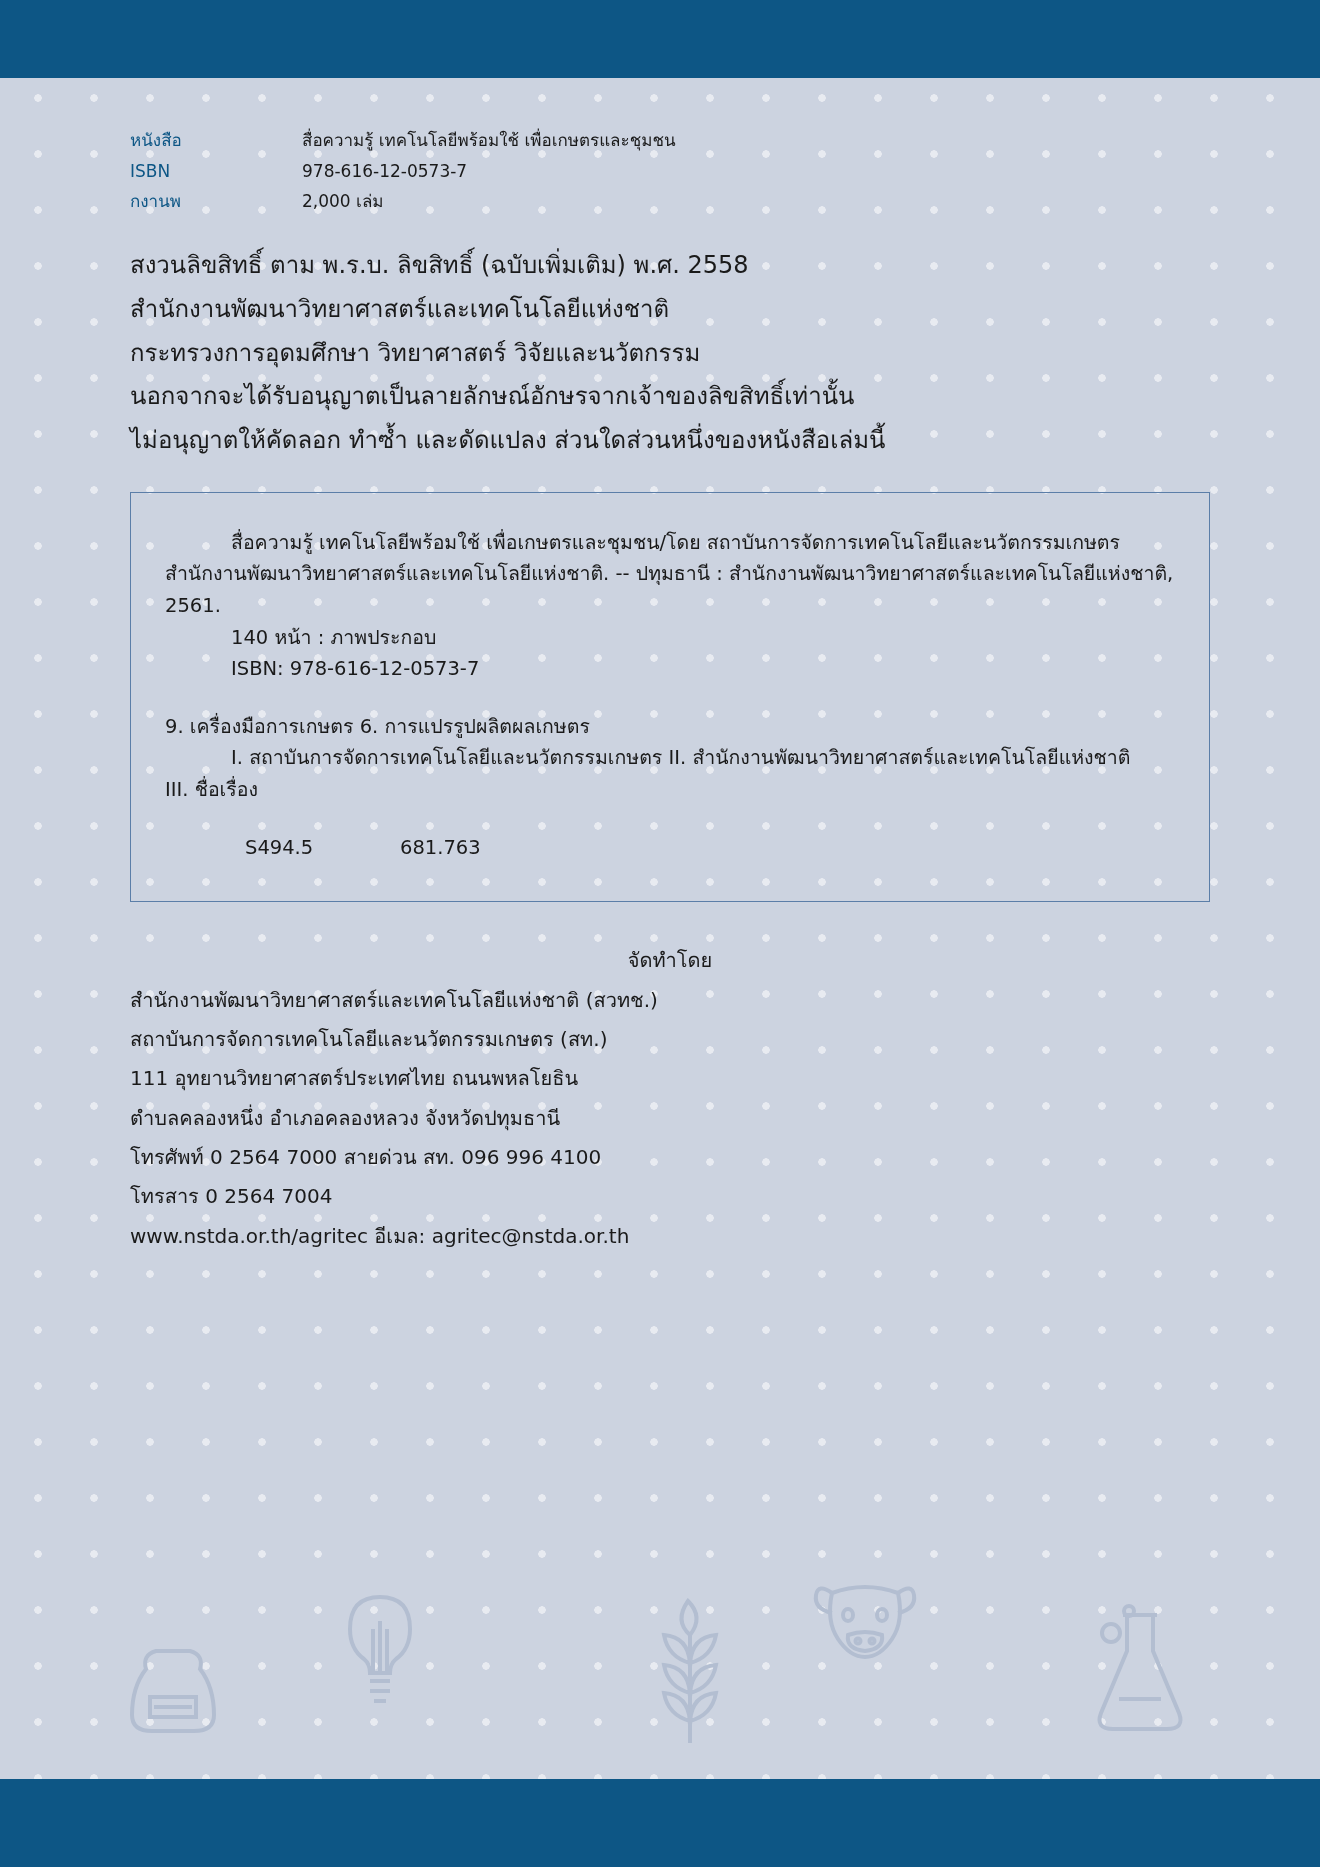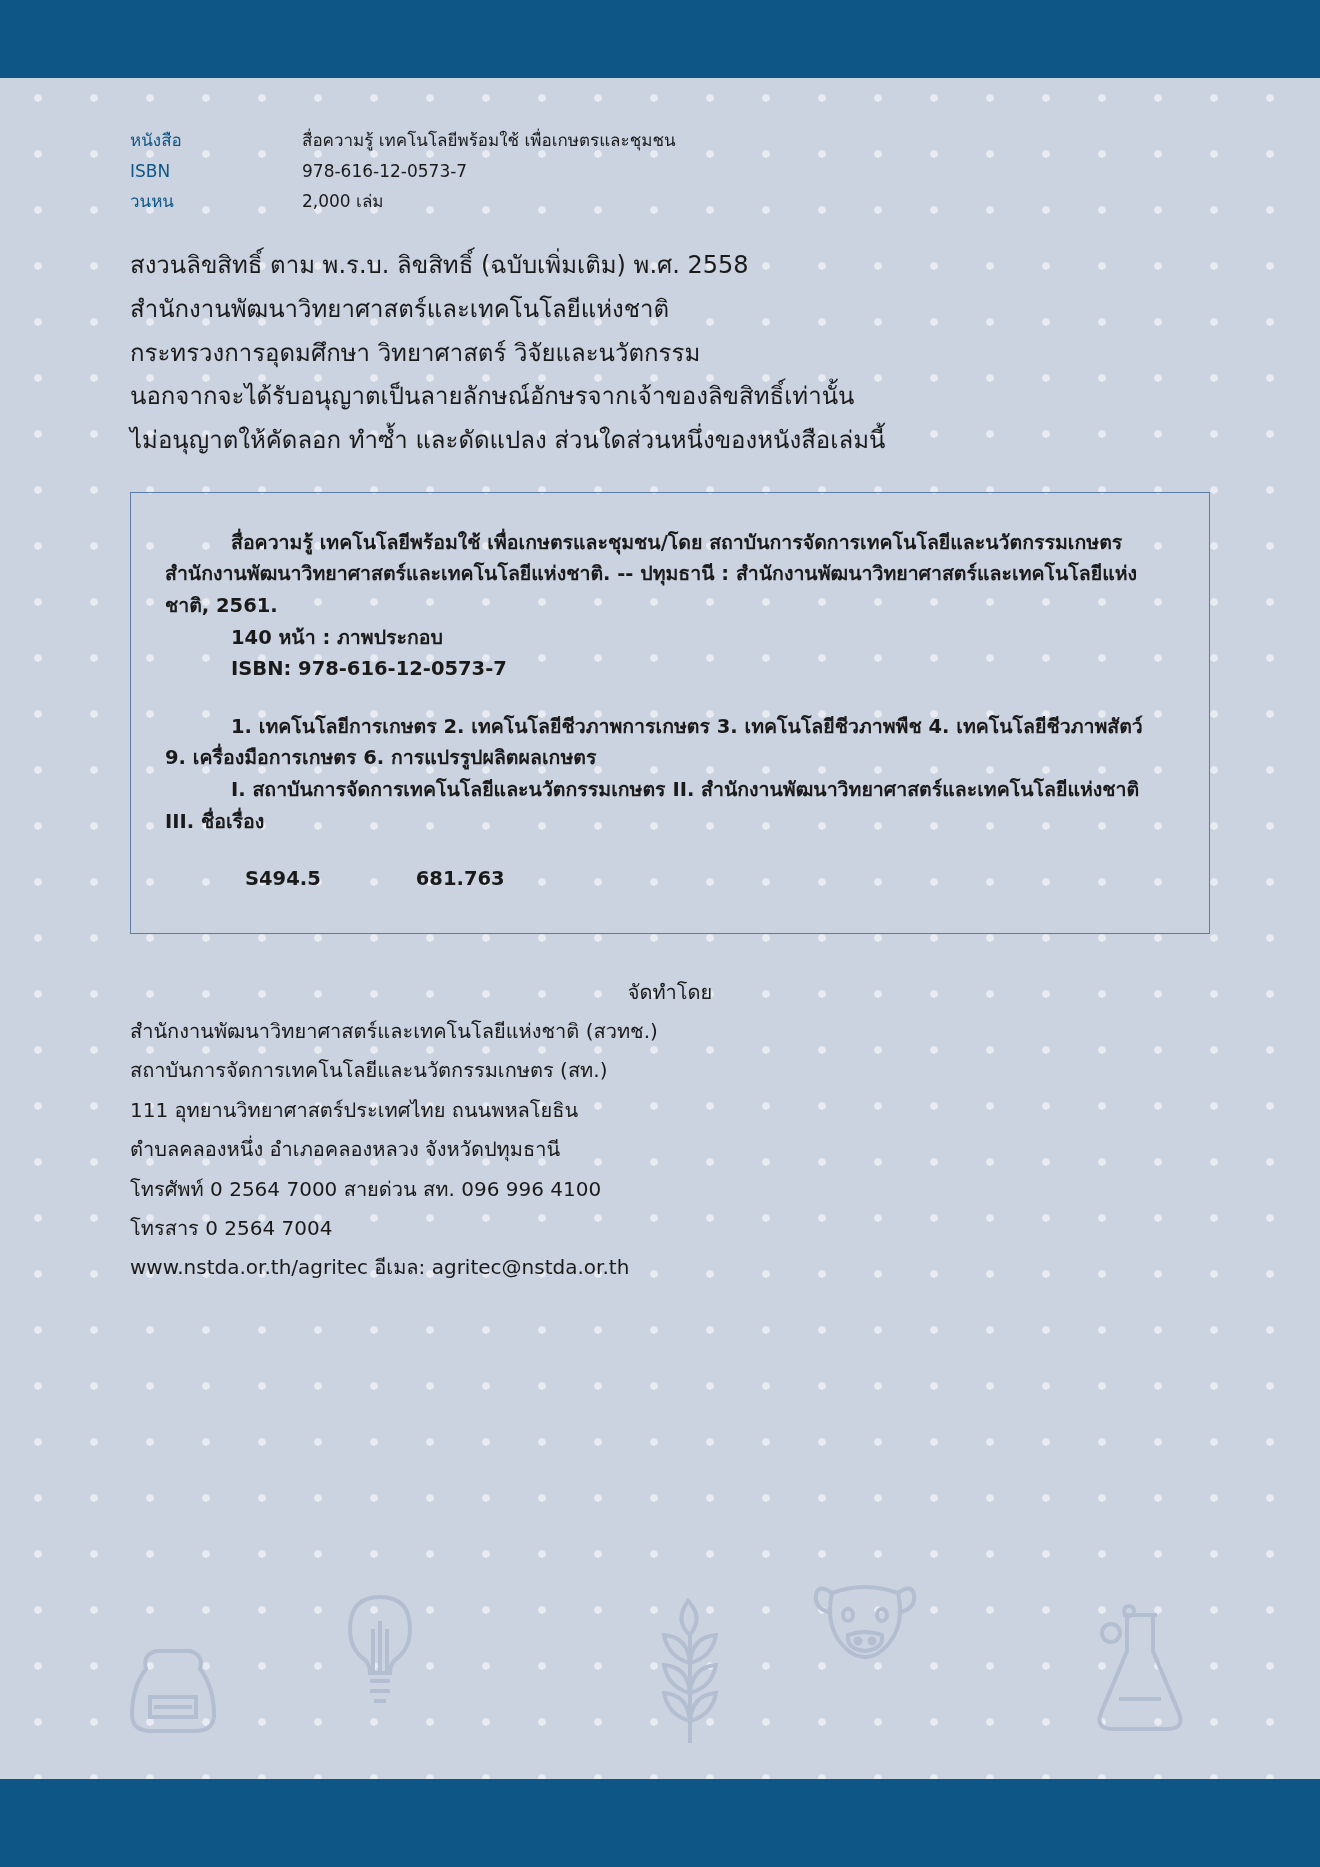--- a/index.html
+++ b/index.html
@@ -70,21 +70,20 @@
     line-height: 1.45;
     color: #1a1a1a;
   }
 
   
   .cip {
     border: 1px solid #5b7ea8;
     padding: 34px 34px 38px 34px;
     margin-bottom: 44px;
     background: transparent;
-    font-weight: bold;
   }
   .cip p {
     margin: 0;
     font-size: 19.5px;
     line-height: 1.62;
     color: #1a1a1a;
     text-align: left;
   }
   .cip p.indent {
     text-indent: 66px;
@@ -147,40 +146,39 @@
       <tbody>
           <tr>
         <td class="k">หนังสือ</td>
         <td class="v">สื่อความรู้ เทคโนโลยีพร้อมใช้ เพื่อเกษตรและชุมชน</td>
       </tr>
       <tr>
         <td class="k">ISBN</td>
         <td class="v">978-616-12-0573-7</td>
       </tr>
       <tr>
-        <td class="k">วนหน</td>
+        <td class="k">กงานพ</td>
         <td class="v">2,000 เล่ม</td>
       </tr>
     </tbody>
       </table>
 
     <div class="copyright">
       <p>สงวนลิขสิทธิ์ ตาม พ.ร.บ. ลิขสิทธิ์ (ฉบับเพิ่มเติม) พ.ศ. 2558</p>
       <p>สำนักงานพัฒนาวิทยาศาสตร์และเทคโนโลยีแห่งชาติ</p>
       <p>กระทรวงการอุดมศึกษา วิทยาศาสตร์ วิจัยและนวัตกรรม</p>
       <p>นอกจากจะได้รับอนุญาตเป็นลายลักษณ์อักษรจากเจ้าของลิขสิทธิ์เท่านั้น</p>
       <p>ไม่อนุญาตให้คัดลอก ทำซ้ำ และดัดแปลง ส่วนใดส่วนหนึ่งของหนังสือเล่มนี้</p>
     </div>
 
     <div class="cip">
       <p class="indent">สื่อความรู้ เทคโนโลยีพร้อมใช้ เพื่อเกษตรและชุมชน/โดย สถาบันการจัดการเทคโนโลยีและนวัตกรรมเกษตร สำนักงานพัฒนาวิทยาศาสตร์และเทคโนโลยีแห่งชาติ. -- ปทุมธานี : สำนักงานพัฒนาวิทยาศาสตร์และเทคโนโลยีแห่งชาติ, 2561.</p>
       <p class="indent-s">140 หน้า : ภาพประกอบ</p>
       <p class="indent-s">ISBN: 978-616-12-0573-7</p>
       <div class="gap"></div>
-      <p class="indent">1. เทคโนโลยีการเกษตร 2. เทคโนโลยีชีวภาพการเกษตร 3. เทคโนโลยีชีวภาพพืช 4. เทคโนโลยีชีวภาพสัตว์</p>
       <p>9. เครื่องมือการเกษตร 6. การแปรรูปผลิตผลเกษตร</p>
       <p class="indent">I. สถาบันการจัดการเทคโนโลยีและนวัตกรรมเกษตร II. สำนักงานพัฒนาวิทยาศาสตร์และเทคโนโลยีแห่งชาติ</p>
       <p>III. ชื่อเรื่อง</p>
       <div class="gap"></div>
       <p class="call">S494.5              681.763</p>
     </div>
 
     <div class="pub">
       <p class="pub-title">จัดทำโดย</p>
       <p>สำนักงานพัฒนาวิทยาศาสตร์และเทคโนโลยีแห่งชาติ (สวทช.)</p>

